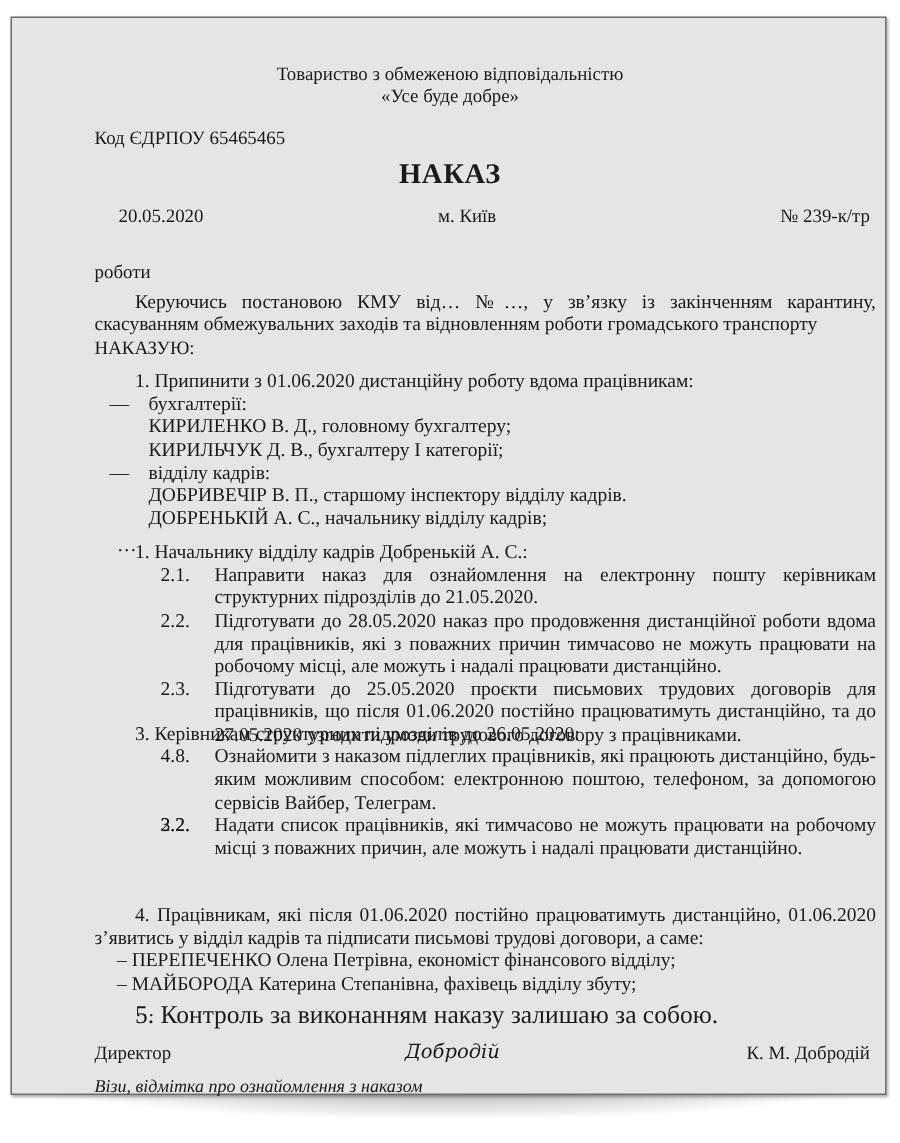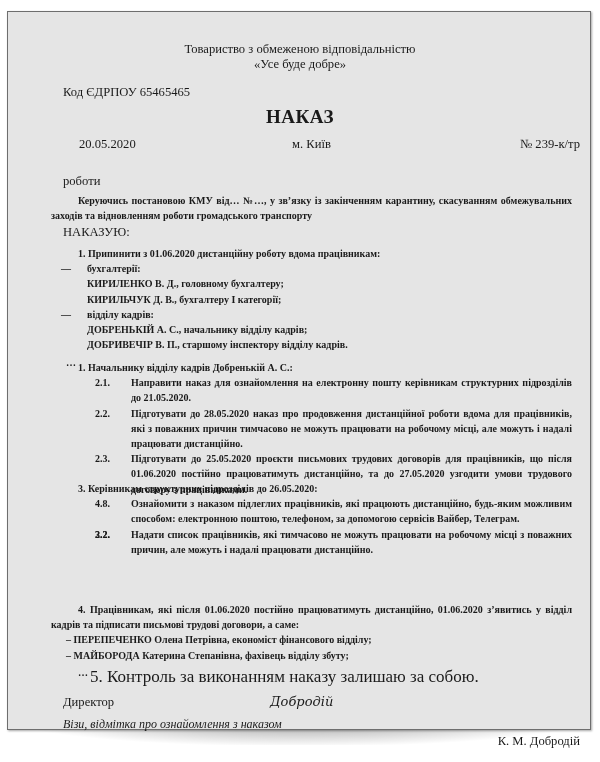--- a/index.html
+++ b/index.html
@@ -6,21 +6,21 @@
   body { width:600px; height:762px; position:relative; overflow:hidden;
          font-family:"Liberation Serif","DejaVu Serif",serif; color:#1a1a1a; }
   .shadow { position:absolute; left:14px; right:14px; top:715px; height:30px;
             background:radial-gradient(ellipse at 50% 0%, rgba(0,0,0,0.45) 0%, rgba(0,0,0,0.18) 45%, rgba(0,0,0,0) 75%); }
   .page { position:absolute; left:7px; top:11px; width:584px; height:719px;
           background:#e5e5e5; border:1px solid #6e6e6e; box-sizing:border-box;
           box-shadow: 1px 1px 2px rgba(0,0,0,0.35); }
   .abs { position:absolute; white-space:nowrap; font-size:12.6px; line-height:15px; }
   .org { left:0; width:584px; text-align:center; }
   .title { left:0; width:584px; text-align:center; font-weight:bold; font-size:19px; letter-spacing:0.5px; }
-  .body { position:absolute; left:43px; width:521px; font-size:10px; line-height:15.2px;font-weight:bold; }
+  .body { position:absolute; left:55px; width:521px; font-size:13px; line-height:15.2px; }
   .j { text-align:justify; text-align-last:left; }
   .ind1 { padding-left:27px; }
   .sub { position:relative; padding-left:80px; }
   .sub .num { position:absolute; left:44px; top:0; }
   .sub .txt { display:block; text-align:justify; }
   .dash { position:relative; padding-left:36px; }
   .dash .d { position:absolute; left:10px; }
   .names { padding-left:36px; }
   .sign-script { font-style:italic; font-family:"DejaVu Serif",serif; font-size:13px; }
   .visa { font-style:italic; font-size:12px; }
@@ -54,22 +54,22 @@
     <div class="dash">
       <span class="d">—</span>
       <span>бухгалтерії:</span>
     </div>
     <div class="names">КИРИЛЕНКО В. Д., головному бухгалтеру;</div>
     <div class="names">КИРИЛЬЧУК Д. В., бухгалтеру І категорії;</div>
     <div class="dash">
       <span class="d">—</span>
       <span>відділу кадрів:</span>
     </div>
+    <div class="names">ДОБРИВЕЧІР В. П., старшому інспектору відділу кадрів.</div>
     <div class="names">ДОБРЕНЬКІЙ А. С., начальнику відділу кадрів;</div>
-    <div class="names">ДОБРИВЕЧІР В. П., старшому інспектору відділу кадрів.</div>
     <div style="padding-left:15px; margin-top:3px;">…</div>
   </div>
 
   <div class="body" style="top:348px;">
     <div class="ind1">1. Начальнику відділу кадрів Добренькій А. С.:</div>
     <div class="sub">
       <span class="num">2.1.</span>
       <span class="txt">Направити наказ для ознайомлення на електронну пошту керівникам структурних підрозділів до 21.05.2020.</span>
     </div>
     <div class="sub">
@@ -101,16 +101,16 @@
     <div class="j" style="text-indent:27px;">4. Працівникам, які після 01.06.2020 постійно працюватимуть дистанційно, 01.06.2020 з’явитись у відділ кадрів та підписати письмові трудові договори, а саме:</div>
     <div style="padding-left:15px;">– ПЕРЕПЕЧЕНКО Олена Петрівна, економіст фінансового відділу;</div>
     <div style="padding-left:15px;">– МАЙБОРОДА Катерина Степанівна, фахівець відділу збуту;</div>
     <div style="padding-left:27px; margin-top:2px;">…</div>
   </div>
 
   <div class="abs" style="left:82px; top:657px; font-size:17px;">5. Контроль за виконанням наказу залишаю за собою.</div>
 
   <div class="abs" style="left:55px; top:683px;">Директор</div>
   <div class="abs sign-script" style="left:262px; top:682px;">Добродій</div>
-  <div class="abs" style="right:10px; top:683px;margin-top:39px;">К. М. Добродій</div>
+  <div class="abs" style="right:10px; top:683px;">К. М. Добродій</div>
 
   <div class="abs visa" style="left:55px; top:705px;">Візи, відмітка про ознайомлення з наказом</div>
 </div>
 
 </body></html>

